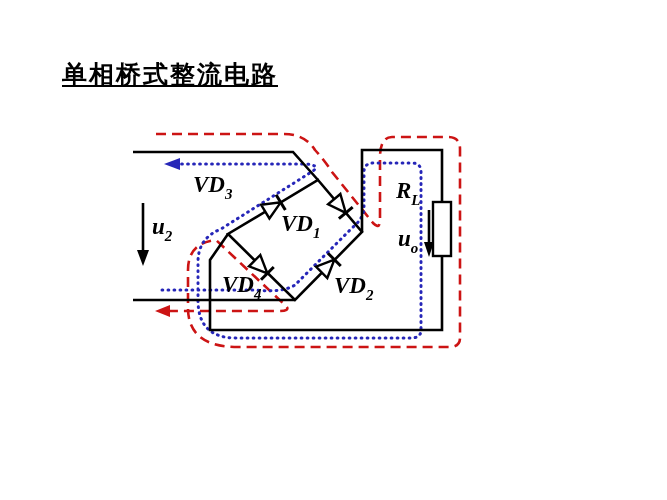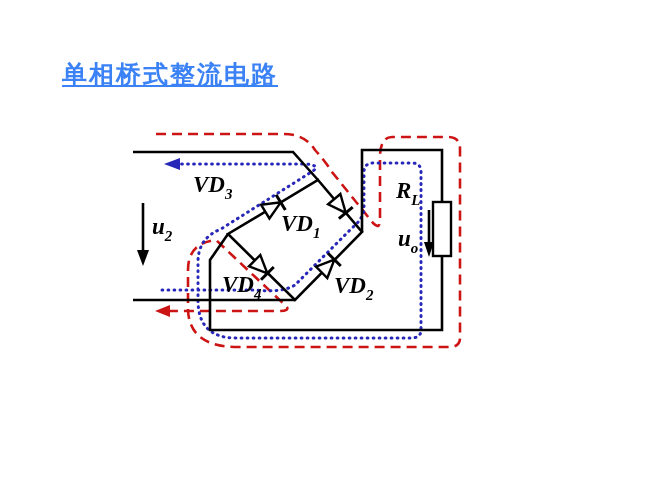--- a/index.html
+++ b/index.html
@@ -1,19 +1,19 @@
 <!DOCTYPE html>
 <html><head>
 <meta charset="utf-8">
 <style>
   html,body{margin:0;padding:0;background:#ffffff;}
   .slide{position:relative;width:667px;height:500px;background:#ffffff;overflow:hidden;
          font-family:"Liberation Sans", sans-serif;}
   .slide-title{position:absolute;left:62px;top:58px;font-size:25px;font-weight:bold;
-               color:#3b82f6;text-decoration:underline;letter-spacing:2px;
+               color:#000000;text-decoration:underline;letter-spacing:2px;
                font-family:Liberation Sans, sans-serif;}
   svg{position:absolute;left:0;top:0;}
   .wire{stroke:#000;stroke-width:2.6;fill:none;}
   .comp{stroke:#000;stroke-width:2.4;fill:#ffffff;}
   .bar{stroke:#000;stroke-width:3;fill:none;}
   .lbl{font-family:"Liberation Serif", serif;font-style:italic;font-weight:bold;
        font-size:23px;fill:#000;}
   .lbl .sub{font-size:15px;}
   .dashed{stroke-width:2.6;fill:none;stroke-dasharray:10 6;}
   .dotted{stroke-width:3;fill:none;stroke-dasharray:0.8 5.2;stroke-linecap:round;}

